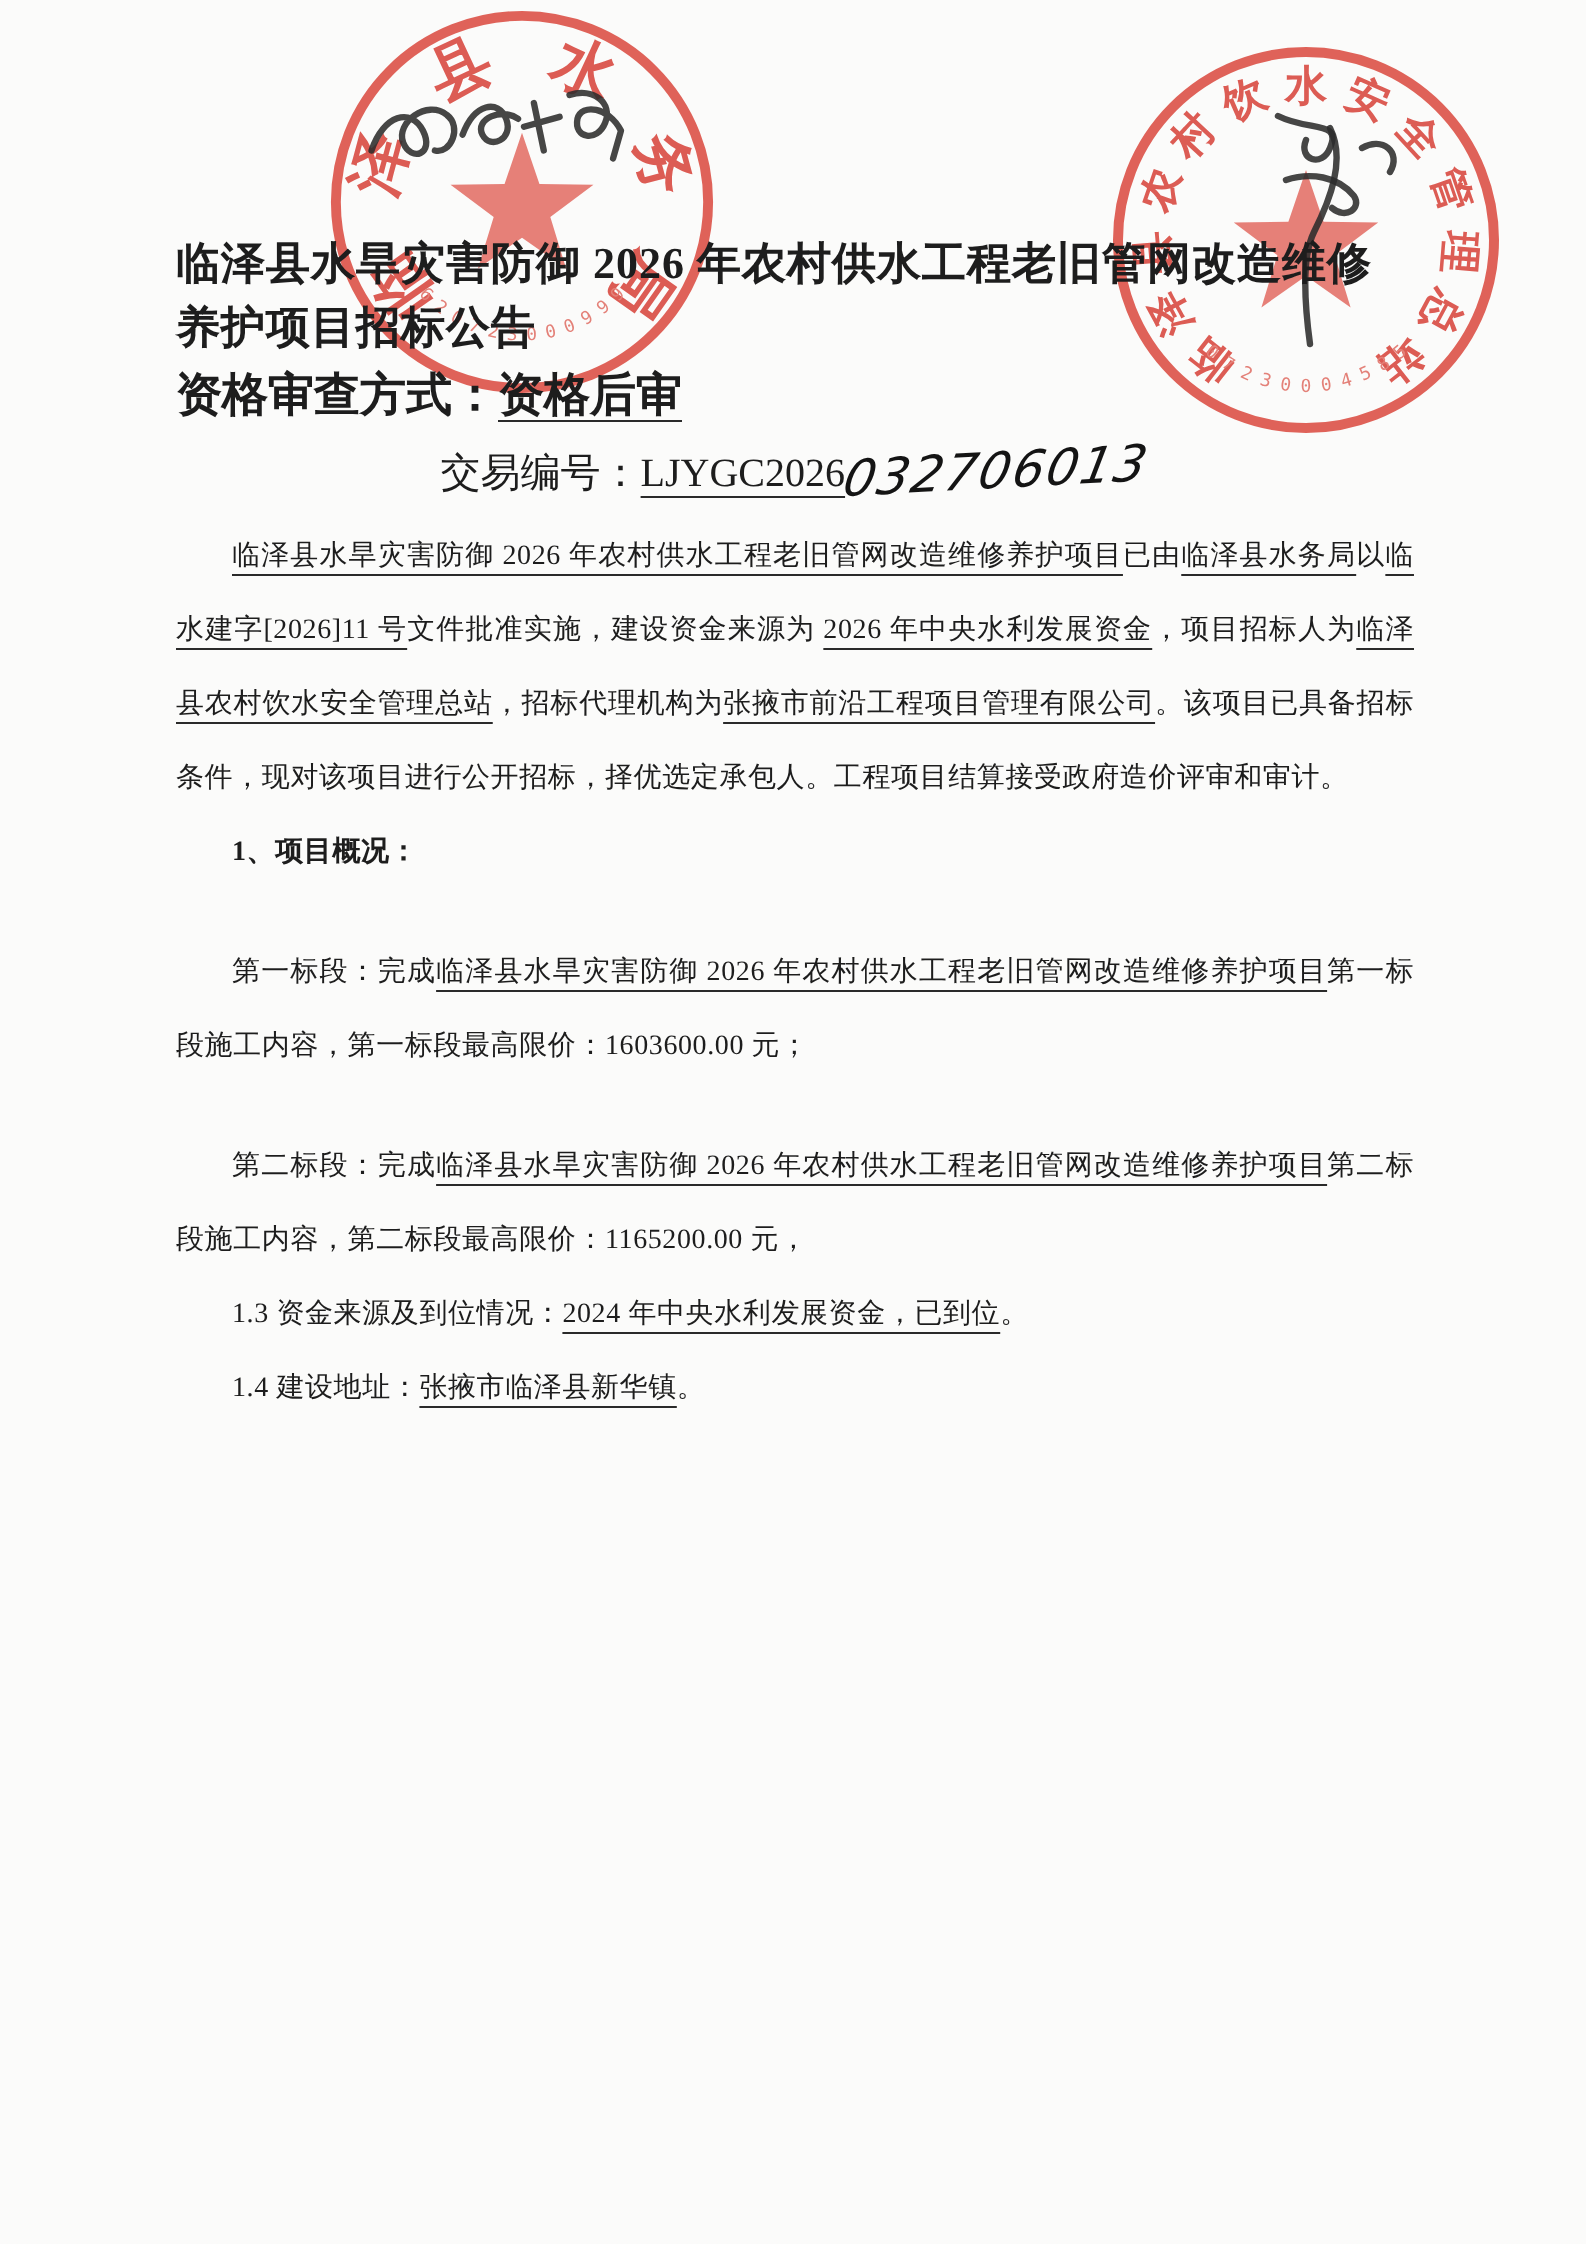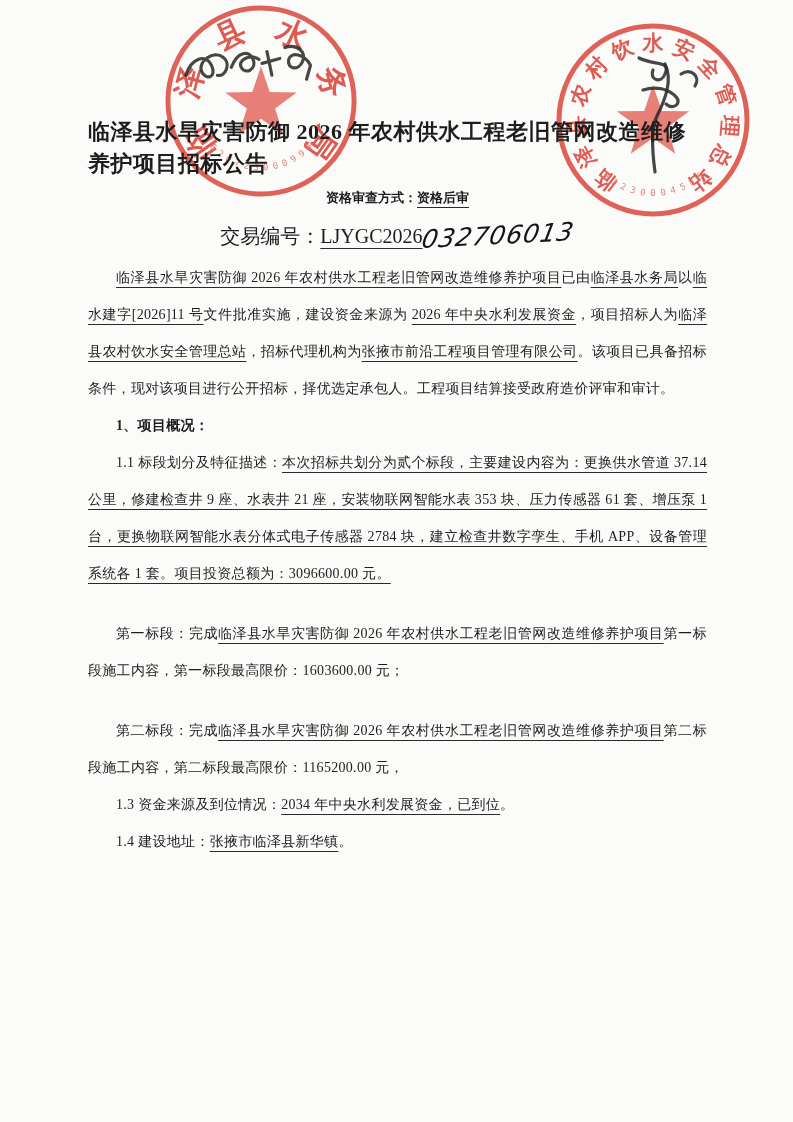--- a/index.html
+++ b/index.html
@@ -20,21 +20,21 @@
   .seal .star{fill:#df584e;fill-opacity:.82;}
   .seal text{fill:#da4f46;font-family:"Liberation Serif","DejaVu Serif",serif;font-weight:700;}
   .seal .serial-g text{fill:#e2776e;font-weight:400;font-family:"DejaVu Sans Mono",monospace;}
   .sig{fill:none;stroke:#1b1b1b;stroke-width:3.2;stroke-linecap:round;stroke-linejoin:round;opacity:.88;}
   
   .content{position:relative;z-index:1;padding:116px 86px 0 88px;}
   .title{
     margin:0 0 6px 0;text-align:left;
     font-size:22px;line-height:32px;font-weight:700;letter-spacing:.5px;
   }
-  .qline{text-align:center;font-size:13px;font-weight:700;line-height:24px;margin-bottom:10px;}
+  .qline{text-align:left;font-size:23px;font-weight:700;line-height:24px;margin-bottom:10px;}
   .tline{text-align:center;font-size:20px;line-height:30px;margin-bottom:8px;}
   .u{text-decoration-line:underline;text-underline-offset:5px;text-decoration-thickness:1px;text-decoration-color:#2a2a2a;}
   .handwritten{
     display:inline-block;
     font-family:"DejaVu Sans",sans-serif;font-style:italic;
     font-size:25px;letter-spacing:1px;color:#141414;
     transform:rotate(-3deg) skewX(-14deg);
     position:relative;top:1px;left:-1px;
   }
   .bodytext p{
@@ -125,21 +125,20 @@
 
     <h1 class="title">临泽县水旱灾害防御 2026 年农村供水工程老旧管网改造维修养护项目招标公告</h1>
 
     <div class="qline"><span>资格审查方式：</span><span class="u">资格后审</span></div>
 
     <div class="tline"><span>交易编号：</span><span class="u">LJYGC2026</span><span class="handwritten">032706013</span></div>
 
     <div class="bodytext">
       <p><span class="u">临泽县水旱灾害防御 2026 年农村供水工程老旧管网改造维修养护项目</span><span>已由</span><span class="u">临泽县水务局</span><span>以</span><span class="u">临水建字[2026]11 号</span><span>文件批准实施，建设资金来源为 </span><span class="u">2026 年中央水利发展资金</span><span>，项目招标人为</span><span class="u">临泽县农村饮水安全管理总站</span><span>，招标代理机构为</span><span class="u">张掖市前沿工程项目管理有限公司</span><span>。该项目已具备招标条件，现对该项目进行公开招标，择优选定承包人。工程项目结算接受政府造价评审和审计。</span></p>
       <p class="heading"><span>1、项目概况：</span></p>
-      <p><span>1.1 标段划分及特征描述：</span><span class="u">本次招标共划分为贰个标段，主要建设内容为：更换供水管道 37.14 公里，修建检查井 9 座、水表井 21 座，安装物联网智能水表 353 块、压力传感器 61 套、增压泵 1 台，更换物联网智能水表分体式电子传感器 2784 块，建立检查井数字孪生、手机 APP、设备管理系统各 1 套。项目投资总额为：3096600.00 元。</span></p>
       <p class="gap"><span>第一标段：完成</span><span class="u">临泽县水旱灾害防御 2026 年农村供水工程老旧管网改造维修养护项目</span><span>第一标段施工内容，第一标段最高限价：1603600.00 元；</span></p>
       <p class="gap"><span>第二标段：完成</span><span class="u">临泽县水旱灾害防御 2026 年农村供水工程老旧管网改造维修养护项目</span><span>第二标段施工内容，第二标段最高限价：1165200.00 元，</span></p>
-      <p><span>1.3 资金来源及到位情况：</span><span class="u">2034 年中央水利发展资金，已到位</span><span>。</span></p>
+      <p><span>1.3 资金来源及到位情况：</span><span class="u">2024 年中央水利发展资金，已到位</span><span>。</span></p>
       <p><span>1.4 建设地址：</span><span class="u">张掖市临泽县新华镇</span><span>。</span></p>
     </div>
 
   </div>
 </div>
 
 </body></html>

